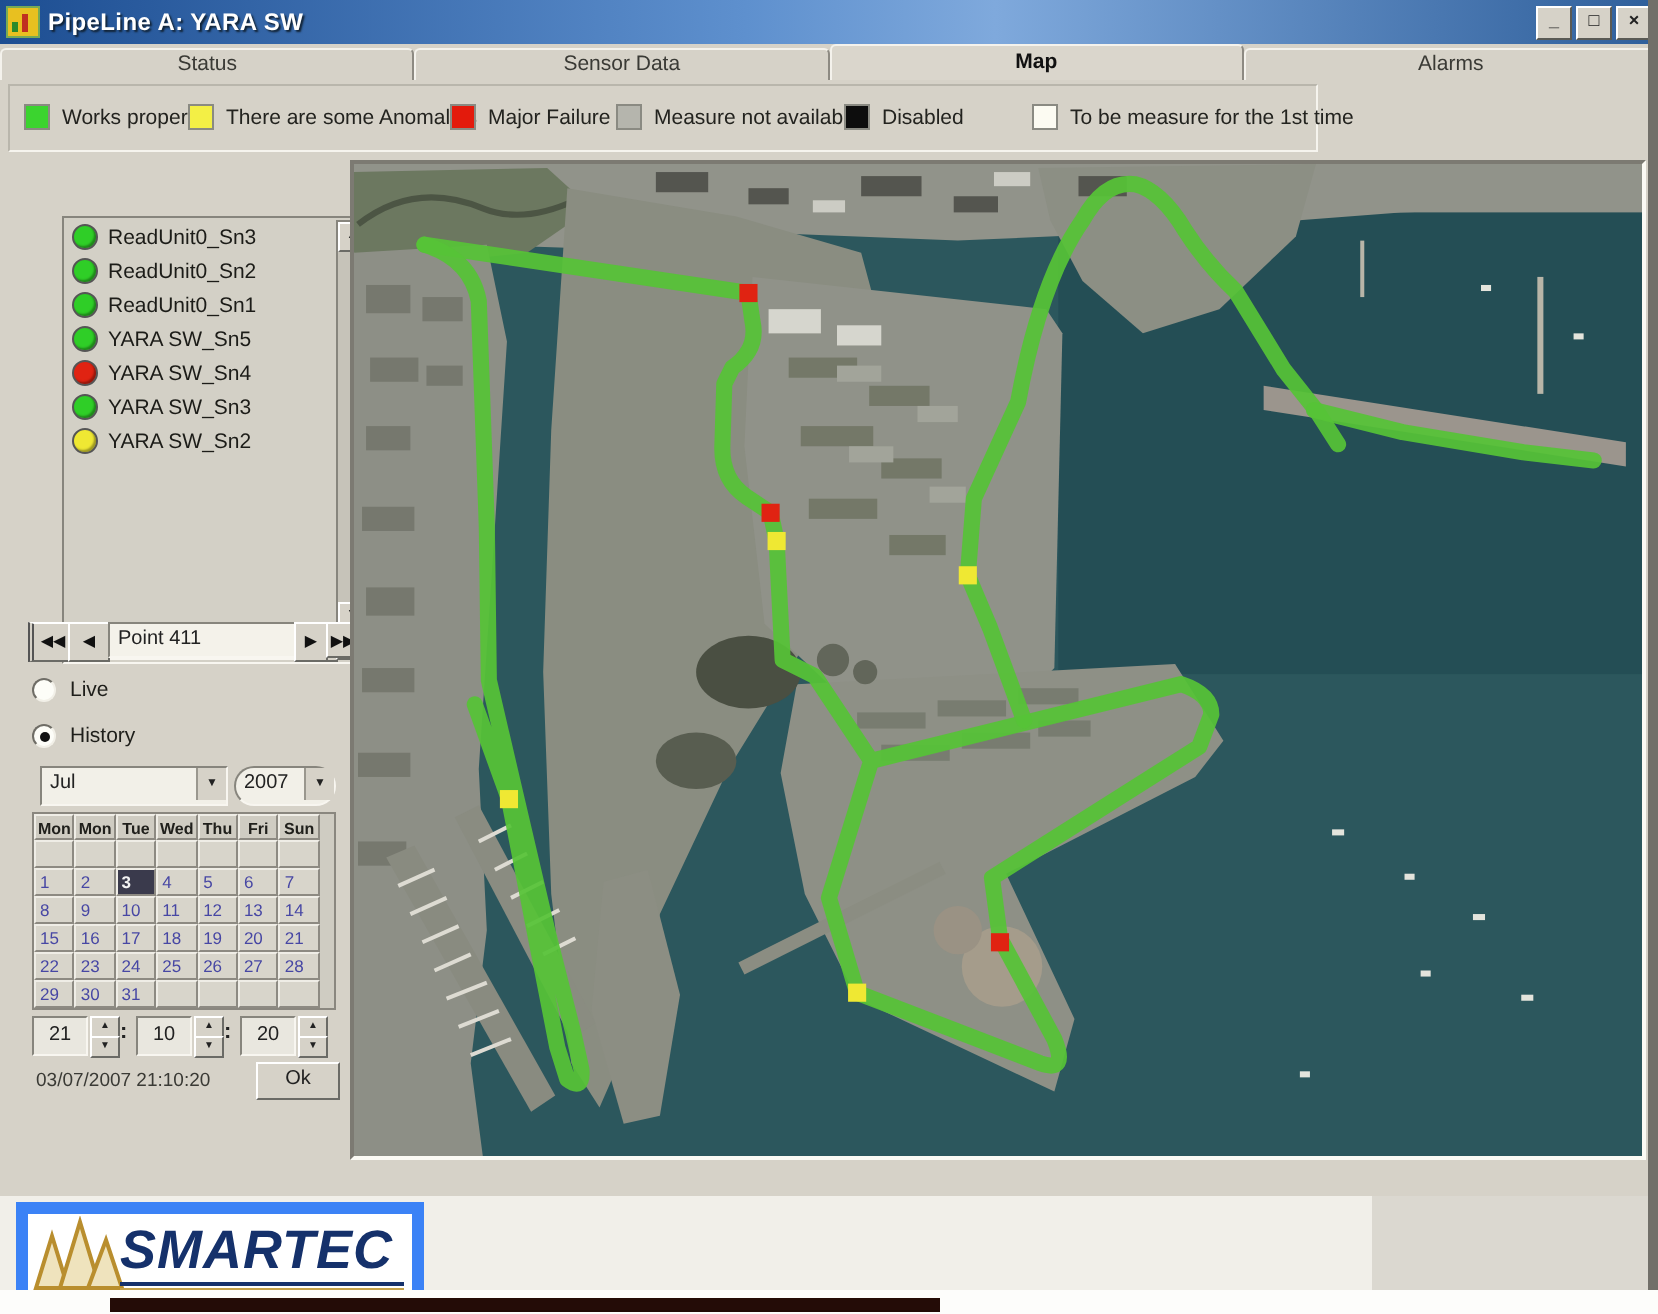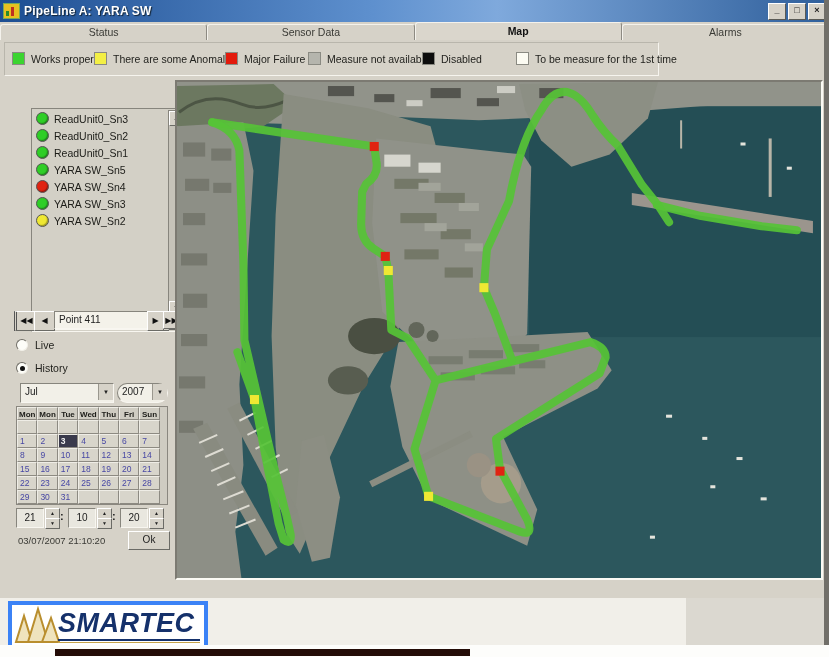--- a/index.html
+++ b/index.html
@@ -70,21 +70,21 @@
   .dt-label{position:absolute;left:18px;top:535px;font-size:9.5px;color:#3a3a35;}
   .ok-btn{position:absolute;left:128px;top:531px;width:40px;height:17px;background:#d6d2c8;border:1px solid;border-color:#fff #6b6b66 #6b6b66 #fff;
     font-size:10px;text-align:center;line-height:16px;color:#222;}
   
   .map-frame{position:absolute;left:175px;top:80px;width:648px;height:500px;box-sizing:border-box;
     border:2px solid;border-color:#7c7a72 #fbfaf4 #fbfaf4 #7c7a72;background:#2c575d;}
   .map-frame svg{display:block;}
   
   .footer{position:absolute;left:0;top:598px;width:829px;height:47px;background:#f1efe9;}
   .footer-right-bg{position:absolute;left:686px;top:0;width:143px;height:47px;background:#dbd8d0;}
-  .logo-panel{position:absolute;left:8px;top:3px;width:192px;height:41px;background:#ffffff;border:4px solid #3b82f6;}
+  .logo-panel{position:absolute;left:8px;top:3px;width:192px;height:41px;background:#ffffff;border:6px solid #3b82f6;}
   .brand-text{position:absolute;left:46px;top:3px;font-size:27px;font-weight:bold;font-style:italic;color:#15316b;letter-spacing:.5px;}
   .brand-line{position:absolute;left:46px;top:34px;width:142px;height:2px;background:#15316b;}
   .brand-line2{position:absolute;left:46px;top:37px;width:142px;height:1px;background:#c5a24a;}
   .bottom-strip{position:absolute;left:0;top:645px;width:829px;height:12px;background:#fdfdfb;}
   .bottom-darkbar{position:absolute;left:55px;top:4px;width:415px;height:7px;background:#240c07;}
   .right-edge{position:absolute;left:824px;top:0;width:5px;height:645px;background:#716f69;}
 </style>
 </head>
 <body>
 

